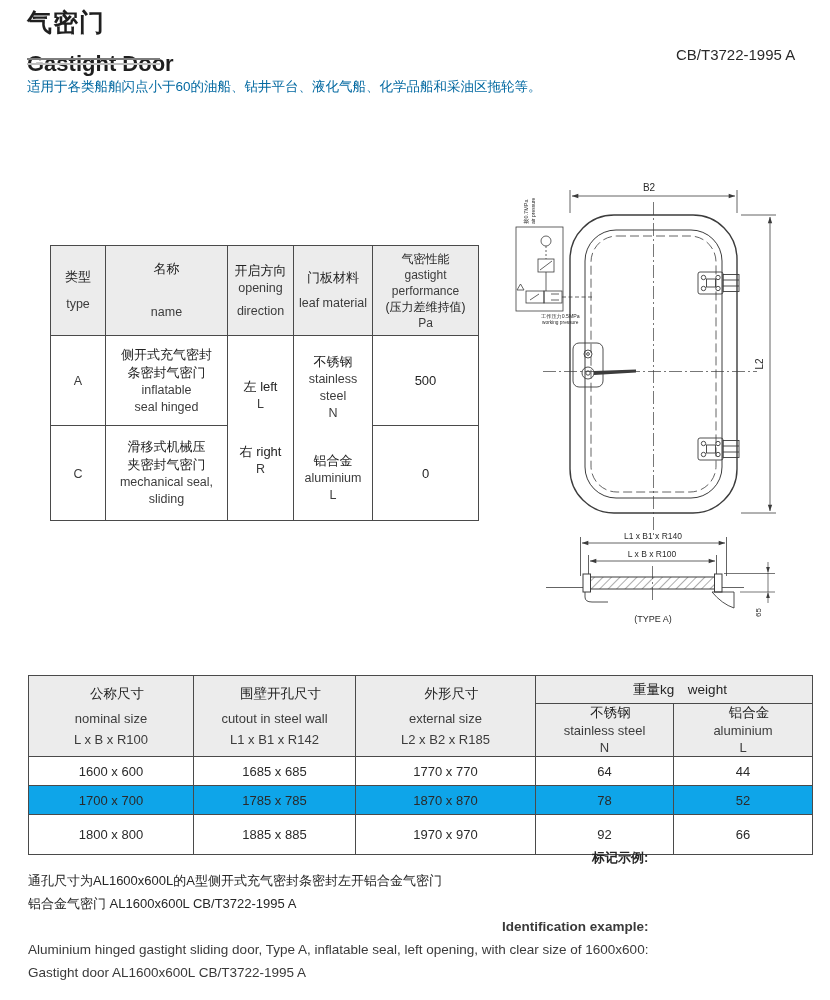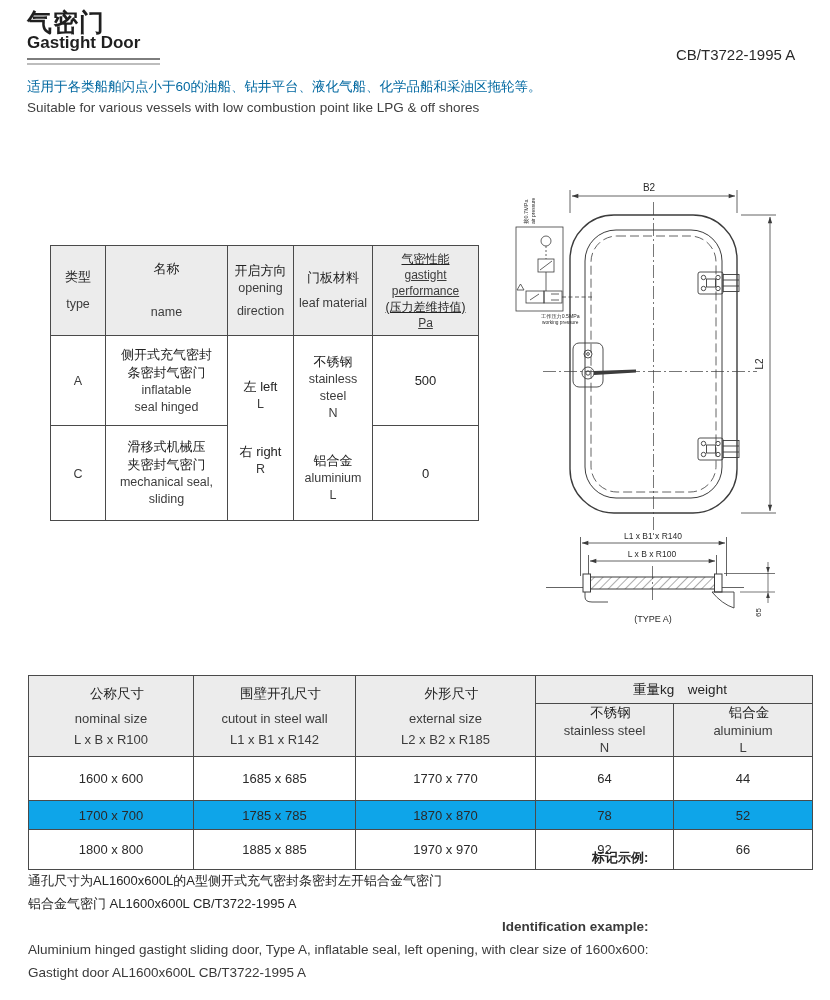--- a/index.html
+++ b/index.html
@@ -1,35 +1,35 @@
 <!DOCTYPE html>
 <html><head>
 <meta charset="utf-8">
 <style>
   html,body{margin:0;padding:0;background:#fff;}
   .page{position:relative;width:830px;height:1000px;background:#ffffff;overflow:hidden;
         font-family:"Liberation Sans","DejaVu Sans",sans-serif;color:#1f1f1f;}
   .abs{position:absolute;}
   .title-zh{left:27px;top:6px;font-size:25px;font-weight:bold;letter-spacing:1px;}
-  .title-en{left:27px;top:33px;font-size:17px;font-weight:bold;}
+  .title-en{left:27px;top:51px;font-size:22px;font-weight:bold;}
   .underline{left:27px;top:58px;width:133px;height:6px;}
   .underline .u1{height:0;border-top:2px solid #7d7d7d;}
   .underline .u2{height:0;border-top:2px solid #bdbdbd;margin-top:3px;}
   .standard{left:676px;top:46px;font-size:15px;color:#2a2a2a;}
   .desc-zh{left:27px;top:78px;font-size:13.5px;color:#0369a1;}
   .desc-en{left:27px;top:100px;font-size:13.5px;color:#3f3f3f;}
 
   table{border-collapse:collapse;table-layout:fixed;}
   td,th{border:1px solid #4a4a4a;text-align:center;vertical-align:middle;padding:0;font-weight:normal;}
   .spec-table{left:50px;top:245px;}
   .spec-table table{width:428px;border:1.5px solid #4a4a4a;}
   .spec-table th{background:#ececec;}
   .zh{font-size:13px;color:#242424;line-height:18px;}
   .en{font-size:12.5px;color:#3c3c3c;line-height:17px;}
-  .perf-hd .zh,.perf-hd .en{line-height:16px;font-size:12px;text-decoration:underline;}
+  .perf-hd .zh,.perf-hd .en{line-height:16px;font-size:12px;}
   .stack{display:flex;flex-direction:column;justify-content:center;align-items:center;height:100%;}
   .gap-opening{gap:30px;}
   .gap-material{gap:30px;}
   .num{font-size:13px;color:#242424;}
 
   .size-table{left:28px;top:675px;}
   .size-table table{width:784px;border:1.5px solid #454545;}
   .size-table th{background:#ececec;}
   .size-table .zh{font-size:13.5px;padding-left:12px;}
   .size-table .en{font-size:13px;}
@@ -49,21 +49,20 @@
 <div class="page">
 
   <div class="abs title-zh">气密门</div>
   <div class="abs title-en">Gastight Door</div>
   <div class="abs underline">
     <div class="u1"></div>
     <div class="u2"></div>
   </div>
   <div class="abs standard">CB/T3722-1995 A</div>
   <div class="abs desc-zh">适用于各类船舶闪点小于60的油船、钻井平台、液化气船、化学品船和采油区拖轮等。</div>
-  <div class="abs desc-en">Suitable for various vessels with low combustion point like LPG &amp; off shores</div>
 
   <div class="abs spec-table">
     <table>
       <colgroup>
           <col style="width:55px">
           <col style="width:122px">
           <col style="width:66px">
           <col style="width:79px">
           <col style="width:106px">
         </colgroup>
@@ -302,21 +301,21 @@
           <div class="zh">不锈钢</div>
           <div class="en">stainless steel</div>
           <div class="en">N</div>
         </th>
         <th>
           <div class="zh">铝合金</div>
           <div class="en">aluminium</div>
           <div class="en">L</div>
         </th>
       </tr>
-      <tr style="height:44px">
+      <tr style="height:29px">
         <td>1600 x 600</td>
         <td>1685 x 685</td>
         <td>1770 x 770</td>
         <td>64</td>
         <td>44</td>
       </tr>
       <tr style="height:29px" class="row-shade">
         <td>1700 x 700</td>
         <td>1785 x 785</td>
         <td>1870 x 870</td>

